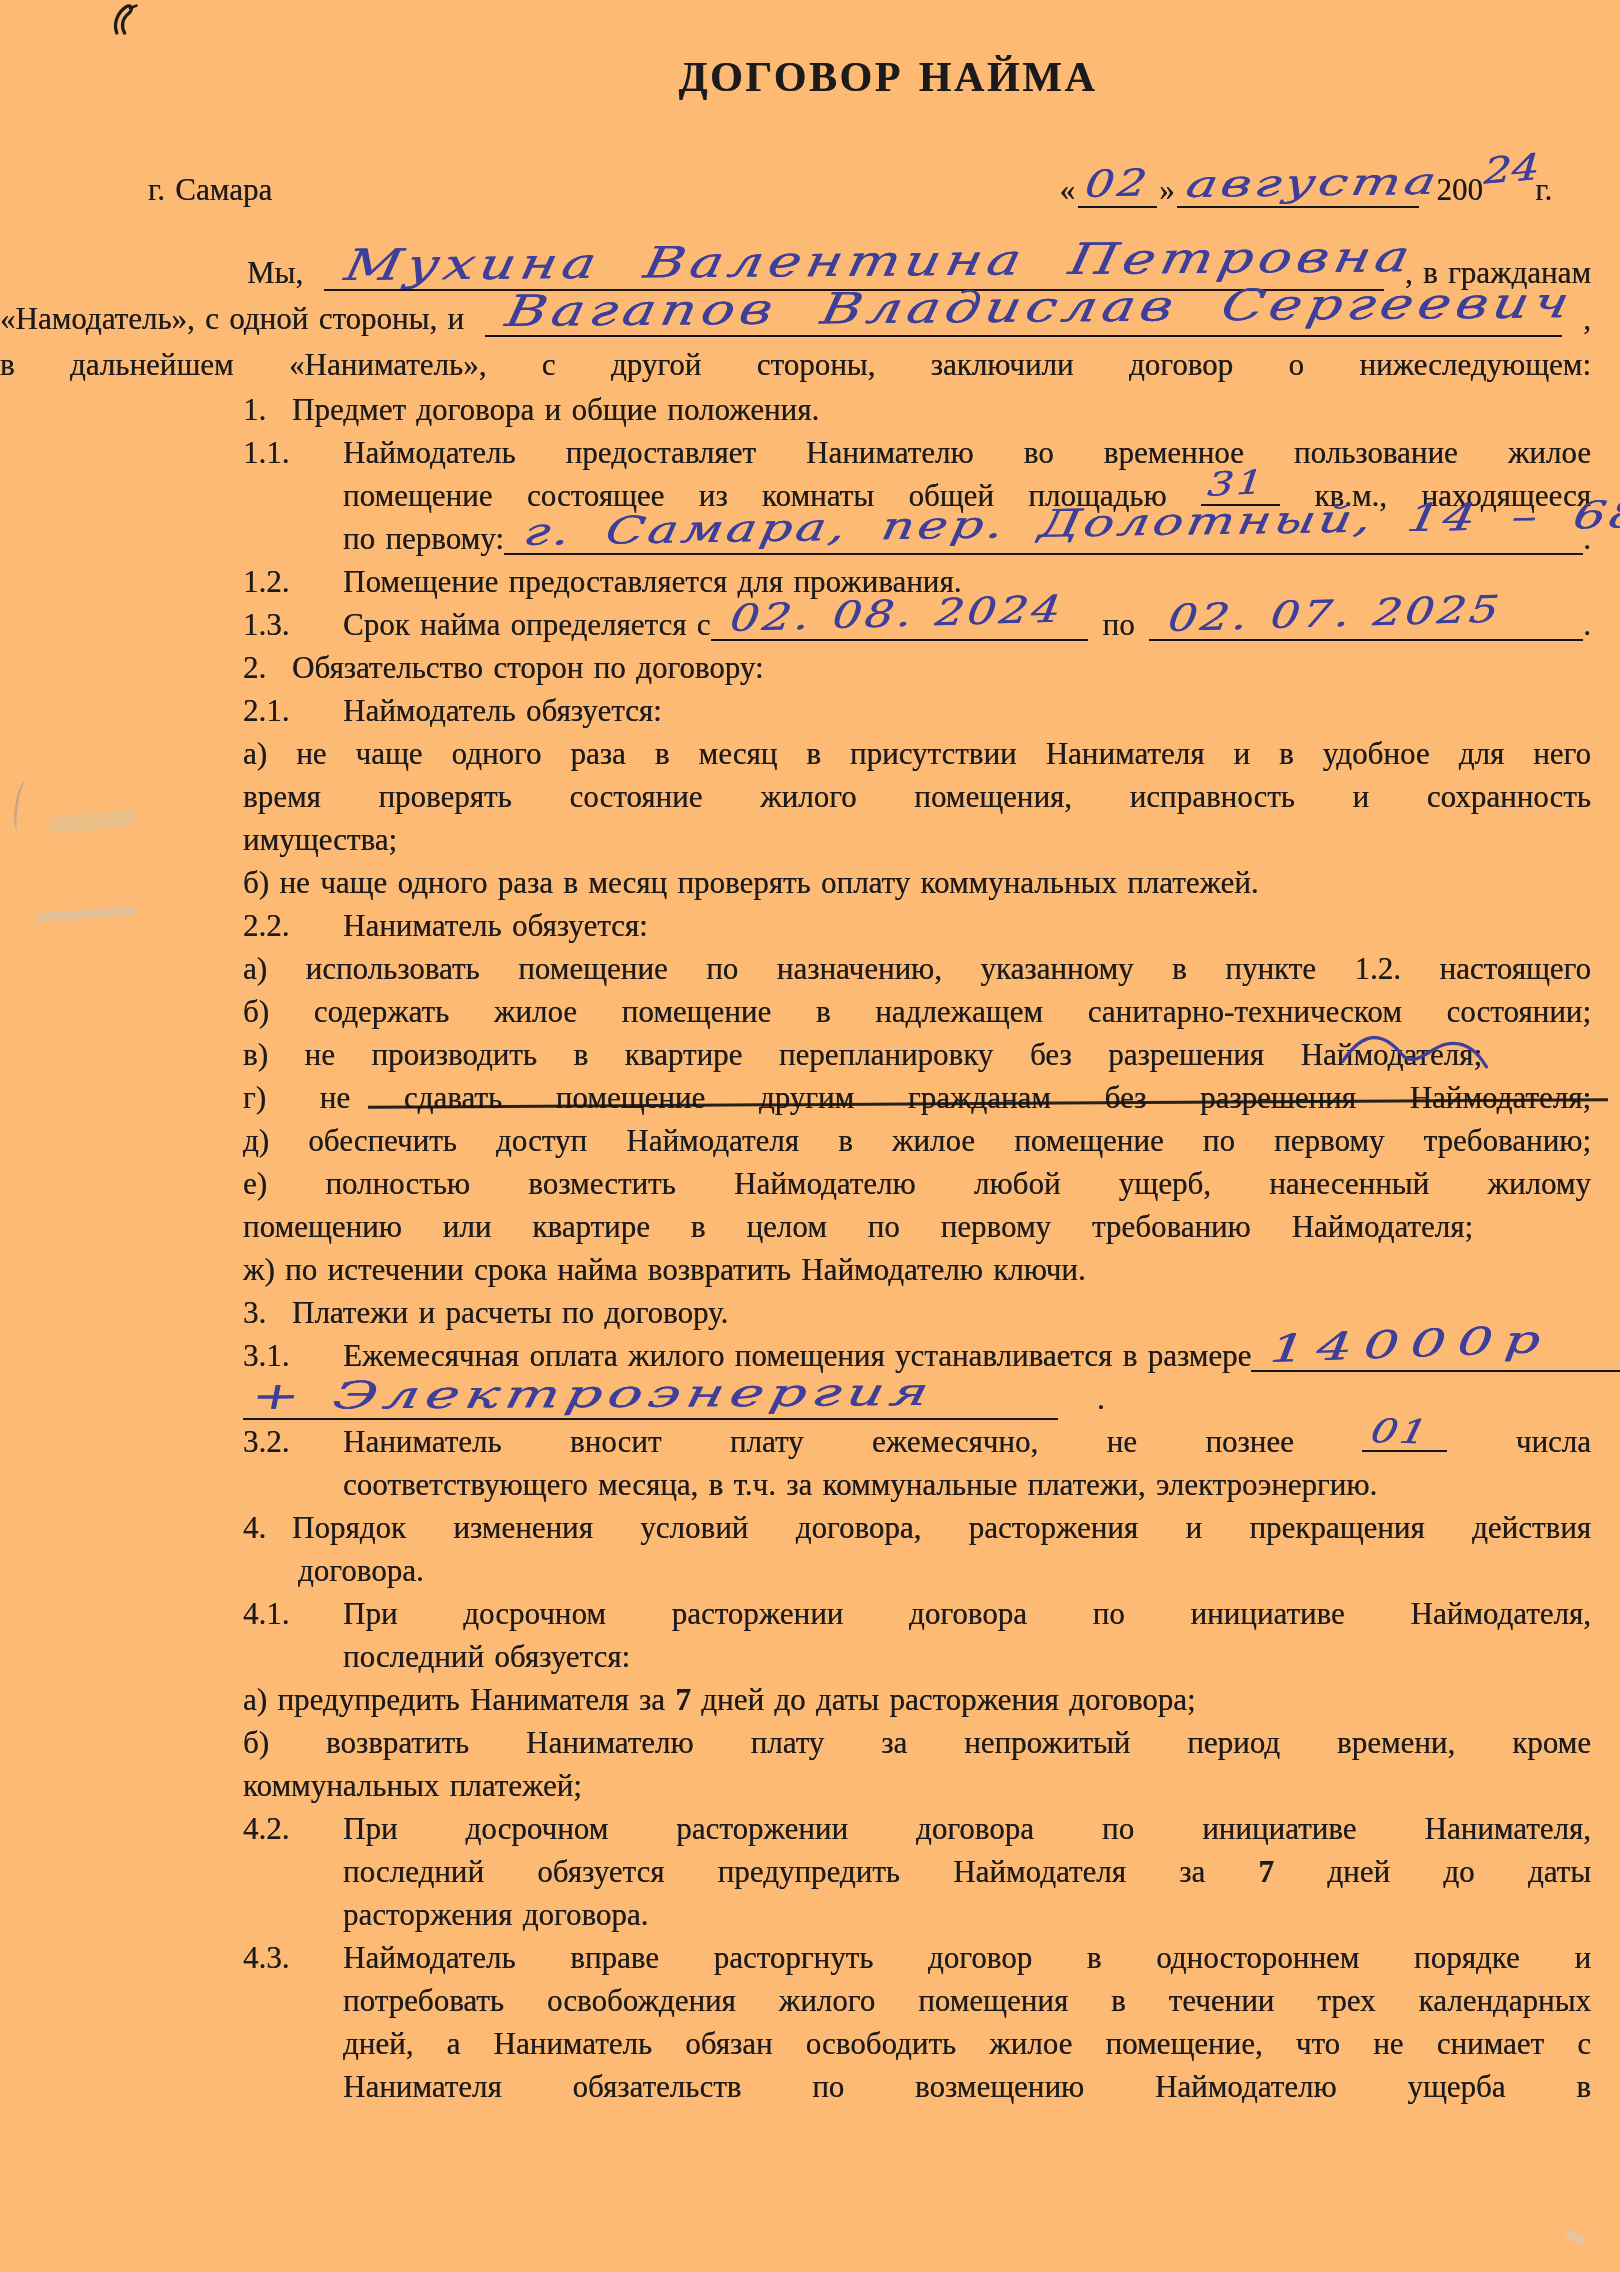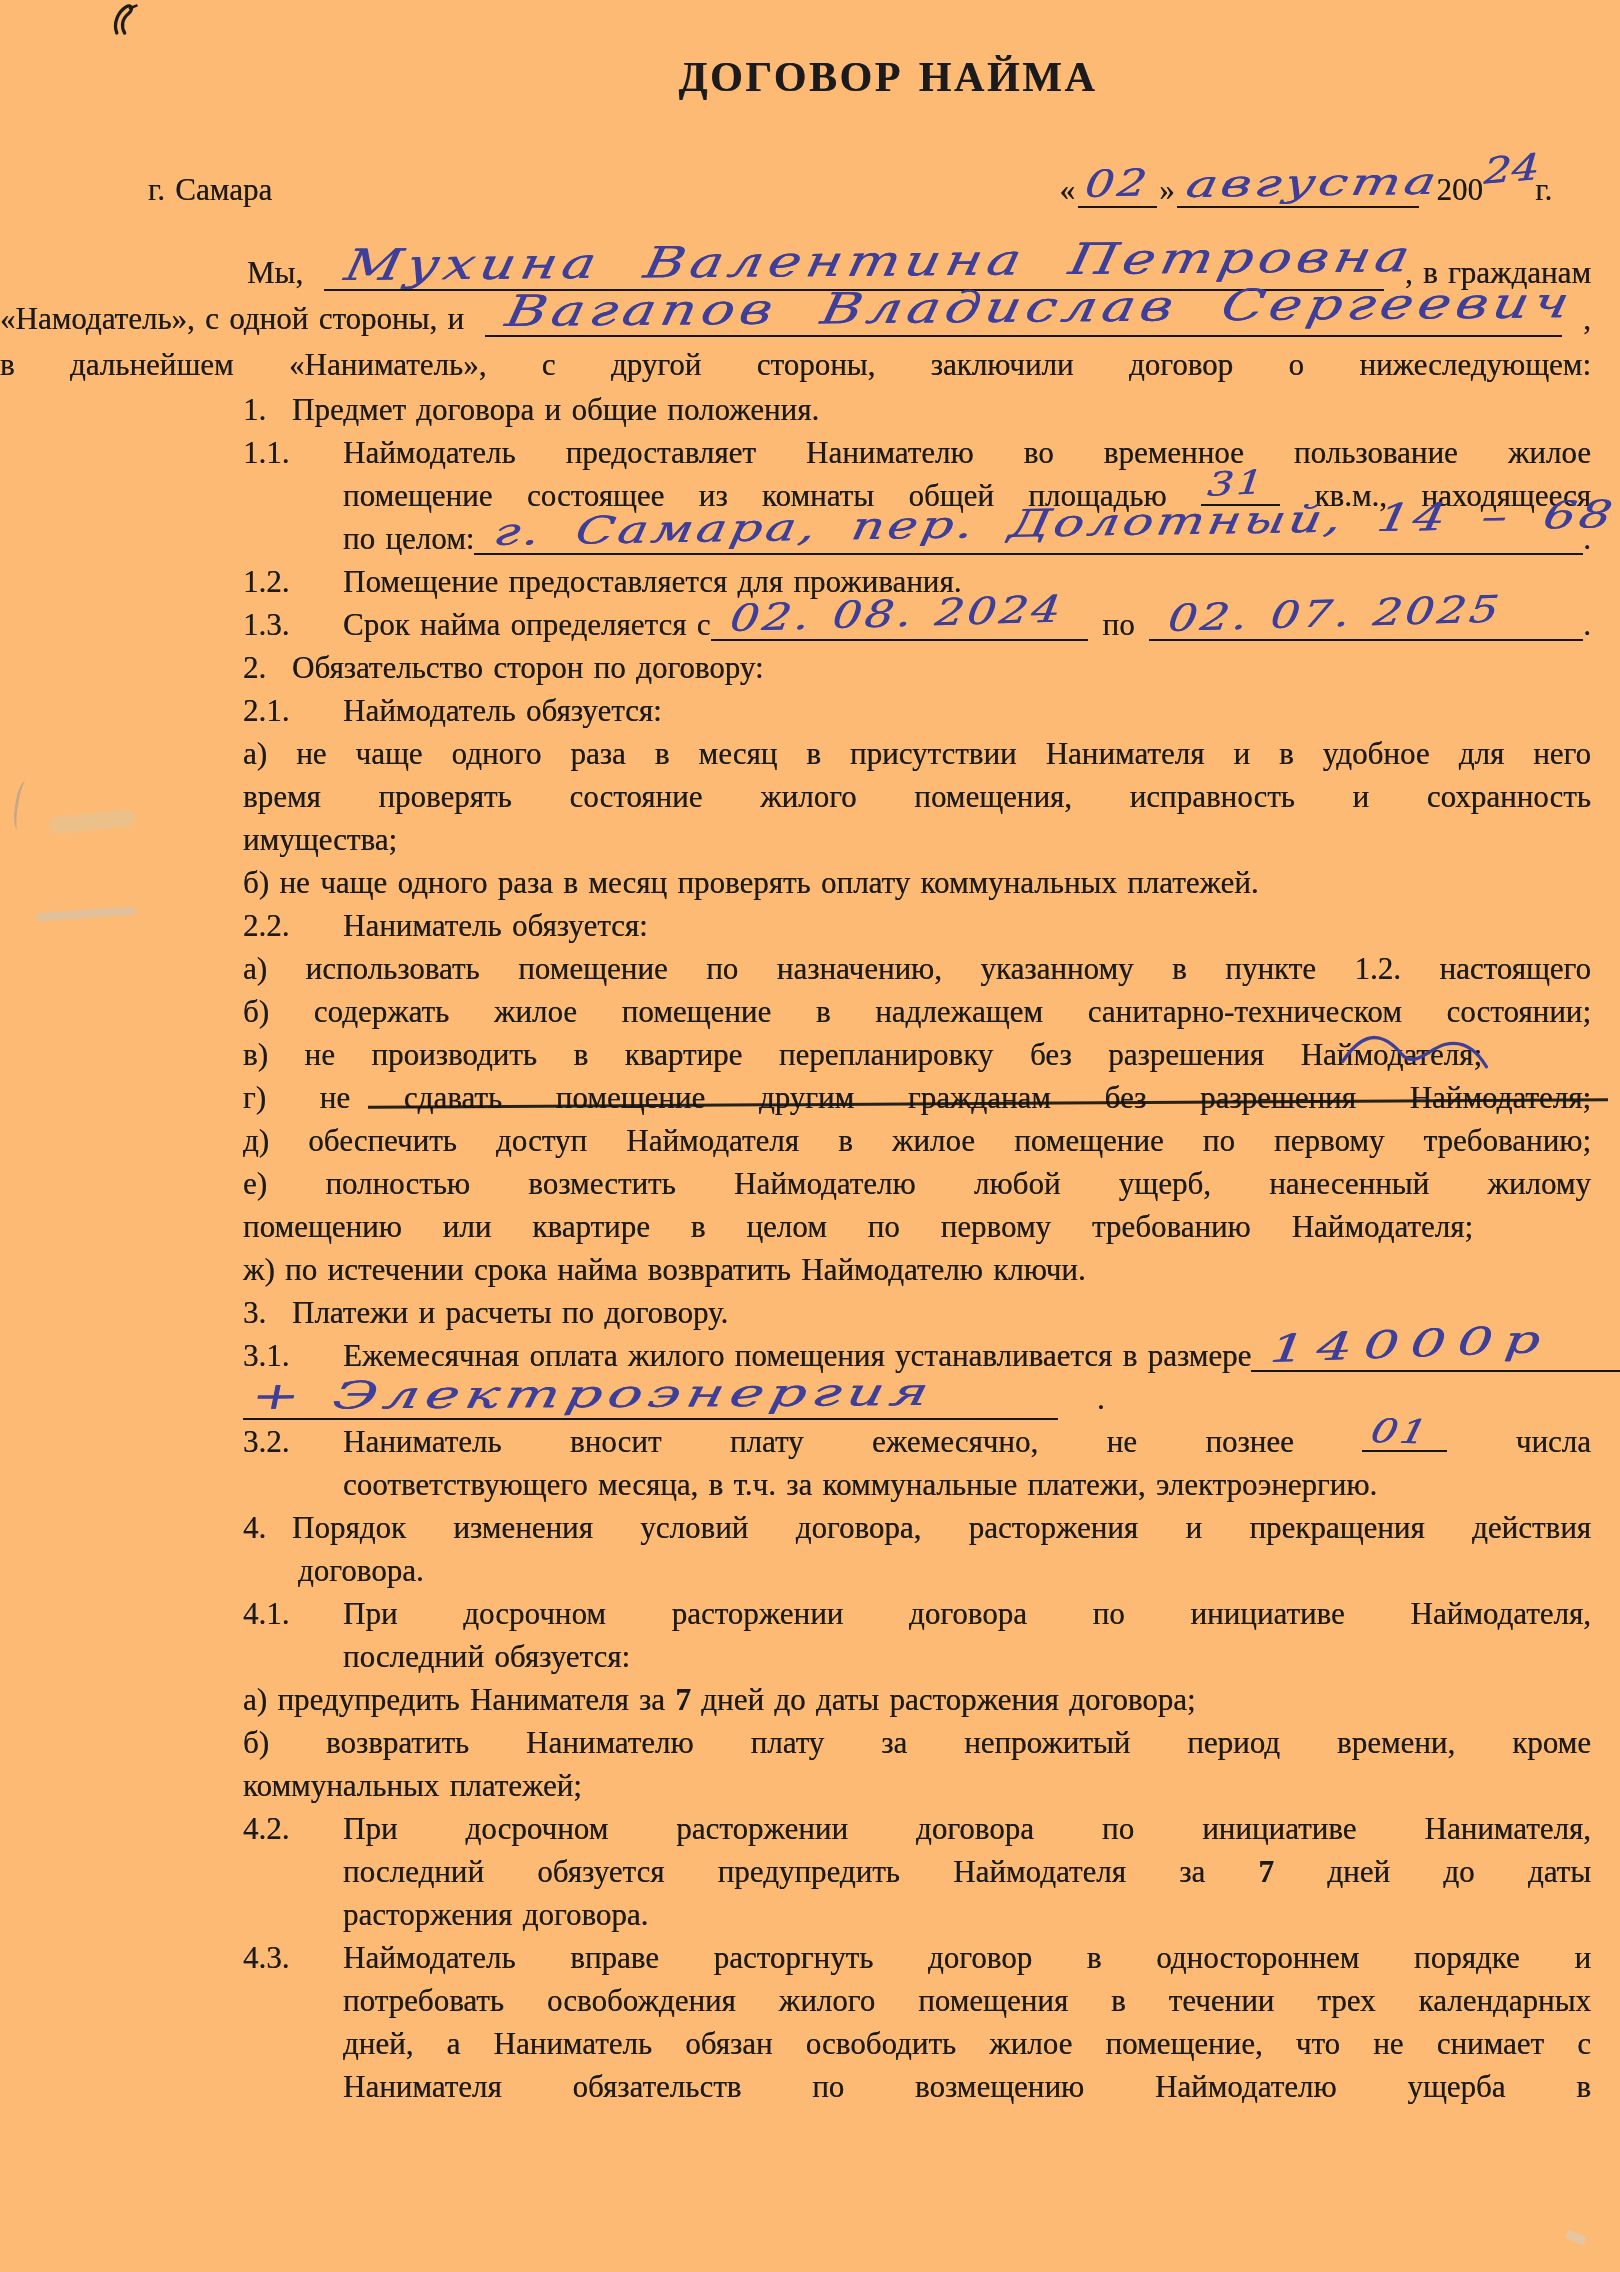--- a/index.html
+++ b/index.html
@@ -133,21 +133,21 @@
 
   <div class="tline j m370">
     <span class="numL">1.1.</span><span>Наймодатель предоставляет Нанимателю во временное пользование жилое</span>
   </div>
   <div class="tline j m522">
     <span>помещение состоящее из комнаты общей площадью</span>
     <span class="uslot w120"><span class="hw hw-small">31</span></span>
     <span>кв.м., находящееся</span>
   </div>
   <div class="flexline m522">
-    <span class="txt">по целом:</span>
+    <span class="txt">по первому:</span>
     <span class="fslot">
         <span class="hw hw-addr">г. Самара, пер. Долотный, 14 – 68</span>
       </span>
     <span class="txt">.</span>
   </div>
 
   <div class="tline l m370">
     <span class="numL">1.2.</span><span>Помещение предоставляется для проживания.</span>
   </div>
 

